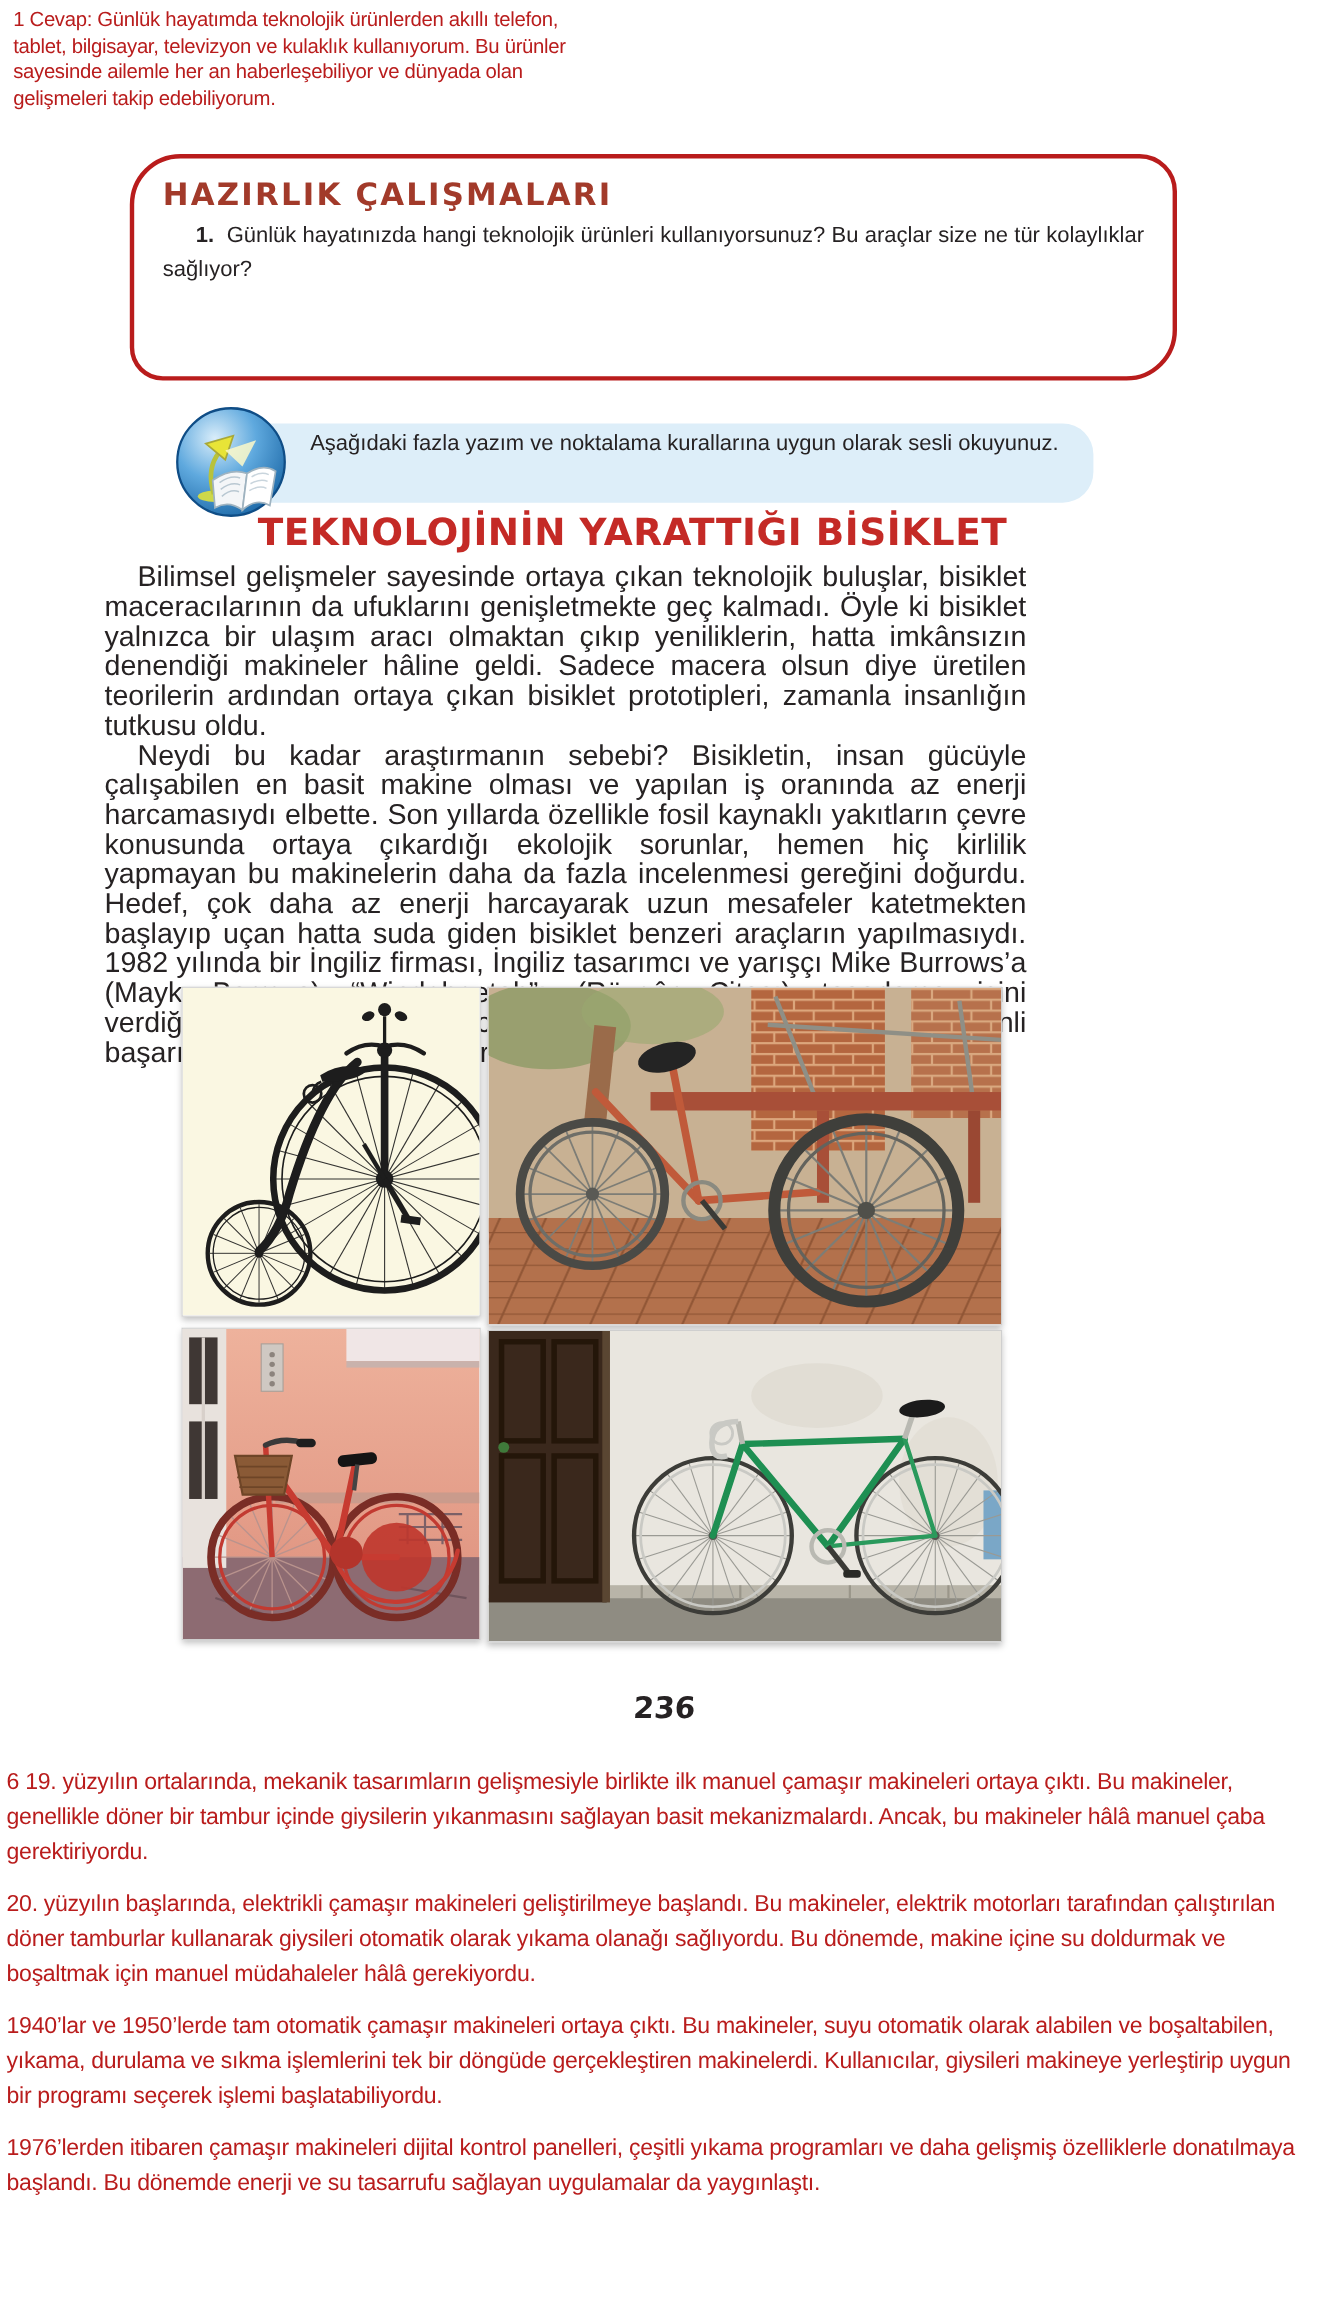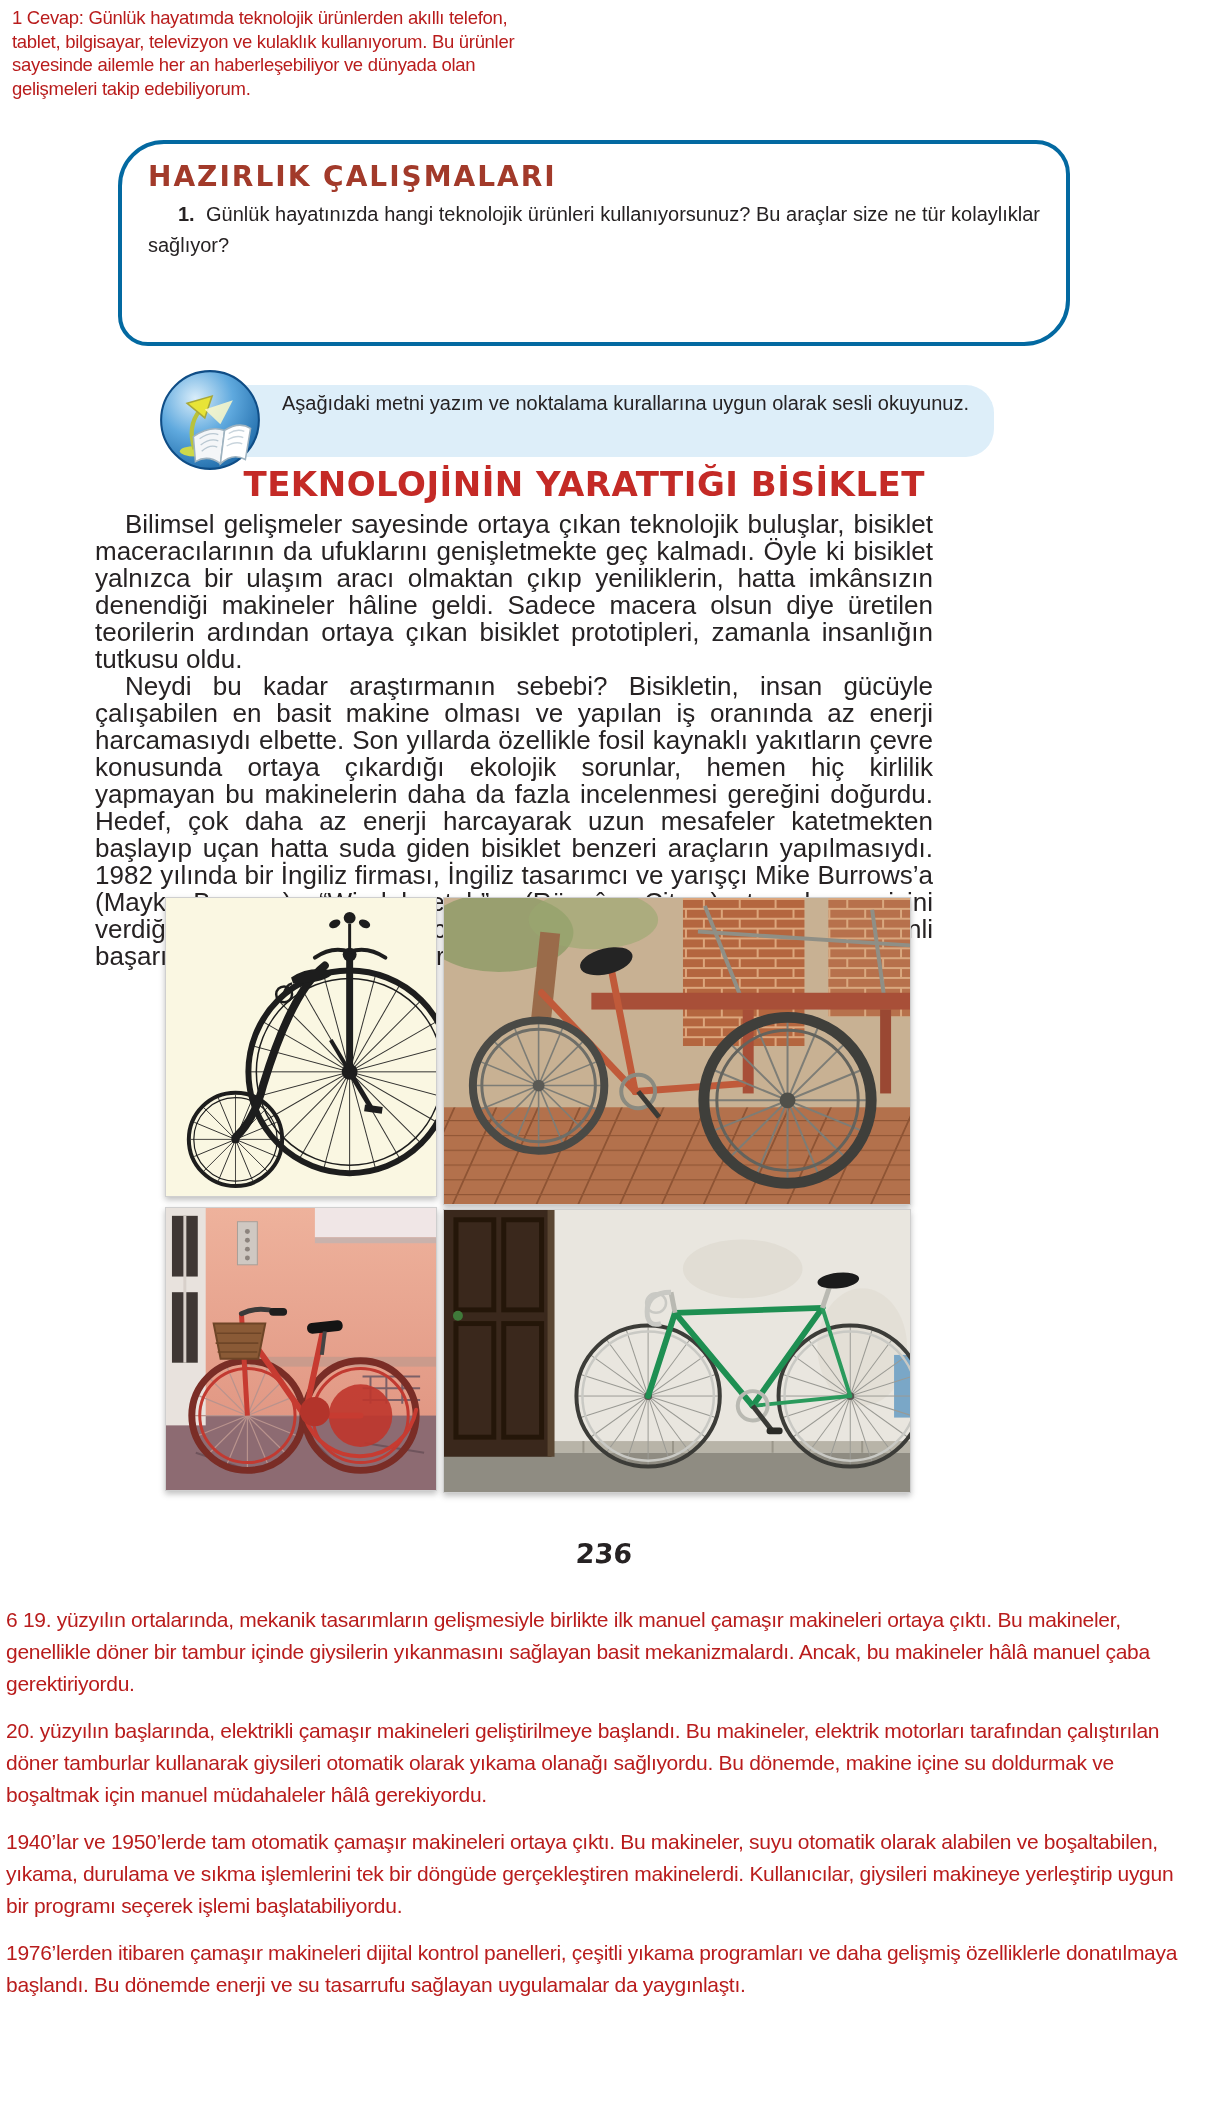--- a/index.html
+++ b/index.html
@@ -7,34 +7,34 @@
        font-family:"Liberation Sans","DejaVu Sans",sans-serif;color:#262223;}
   .abs{position:absolute;}
 
   
   .answer-red{color:#b91c1c;letter-spacing:-0.3px;}
   .answer-top{left:12px;top:6px;width:540px;font-size:18.5px;line-height:23.5px;font-weight:500;}
   .answer-bottom{left:6px;top:1604px;width:1194px;font-size:21px;line-height:32px;font-weight:500;}
   .answer-bottom p{margin:0 0 15px 0;}
 
   
-  .prep-box{left:118px;top:140px;width:952px;height:206px;border:4px solid #0369a1;
+  .prep-box{left:118px;top:140px;width:952px;height:206px;border:4px solid #b91c1c;
             border-radius:46px 34px 46px 30px;background:#fff;box-sizing:border-box;}
   .prep-title{margin:16px 0 6px 26px;font-size:28px;font-weight:800;color:#a23a2a;
               letter-spacing:2px;font-family:"DejaVu Sans",sans-serif;}
   .prep-item{margin:6px 26px 0 26px;font-size:20px;line-height:31px;text-align:justify;text-indent:30px;}
   .prep-item b{font-weight:700;}
 
   
   .band{left:226px;top:385px;width:768px;height:72px;background:#ddeef9;border-radius:10px 28px 28px 10px;}
   .band-text{padding:1px 20px 0 56px;font-size:20px;line-height:35px;}
   .icon-badge{left:158px;top:368px;width:104px;height:104px;z-index:3;}
 
   
-  .reading-title{left:225px;top:464px;width:700px;text-align:right;font-size:34px;font-weight:800;
+  .reading-title{left:225px;top:464px;width:700px;text-align:center;font-size:34px;font-weight:800;
                  color:#c42a26;letter-spacing:0.5px;font-family:"DejaVu Sans",sans-serif;}
   .reading-body{left:95px;top:511px;width:838px;font-size:26px;line-height:27px;text-align:justify;}
   .reading-body p{margin:0;text-indent:30px;}
 
   
   .photo-grid{left:165px;top:897px;width:746px;height:600px;}
   .photo{position:absolute;border:1px solid #cfcfcf;background:#fff;box-shadow:0 3px 6px rgba(0,0,0,0.25);
          box-sizing:border-box;overflow:hidden;}
   .photo svg{display:block;width:100%;height:100%;}
   .ph1{left:0;top:0;width:272px;height:300px;}
@@ -49,21 +49,21 @@
 <body>
 
 <div class="abs answer-red answer-top">1 Cevap: Günlük hayatımda teknolojik ürünlerden akıllı telefon, tablet, bilgisayar, televizyon ve kulaklık kullanıyorum. Bu ürünler sayesinde ailemle her an haberleşebiliyor ve dünyada olan gelişmeleri takip edebiliyorum.</div>
 
 <div class="abs prep-box">
   <div class="prep-title">HAZIRLIK ÇALIŞMALARI</div>
   <p class="prep-item"><b>1.</b>&nbsp;&nbsp;<span>Günlük hayatınızda hangi teknolojik ürünleri kullanıyorsunuz? Bu araçlar size ne tür kolaylıklar sağlıyor?</span></p>
 </div>
 
 <div class="abs band">
-  <div class="band-text">Aşağıdaki metni yazım ve noktalama kurallarına uygun olarak sesli okuyunuz.</div>
+  <div class="band-text">Aşağıdaki fazla yazım ve noktalama kurallarına uygun olarak sesli okuyunuz.</div>
 </div>
 <div class="abs icon-badge">
   <svg viewBox="0 0 100 100">
     <defs>
       <radialGradient id="icg" cx="35%" cy="28%" r="85%">
         <stop offset="0" stop-color="#d9edfa"></stop>
           <stop offset="0.45" stop-color="#5fa9de"></stop>
           <stop offset="1" stop-color="#135f9f"></stop>
       </radialGradient>
     </defs>

